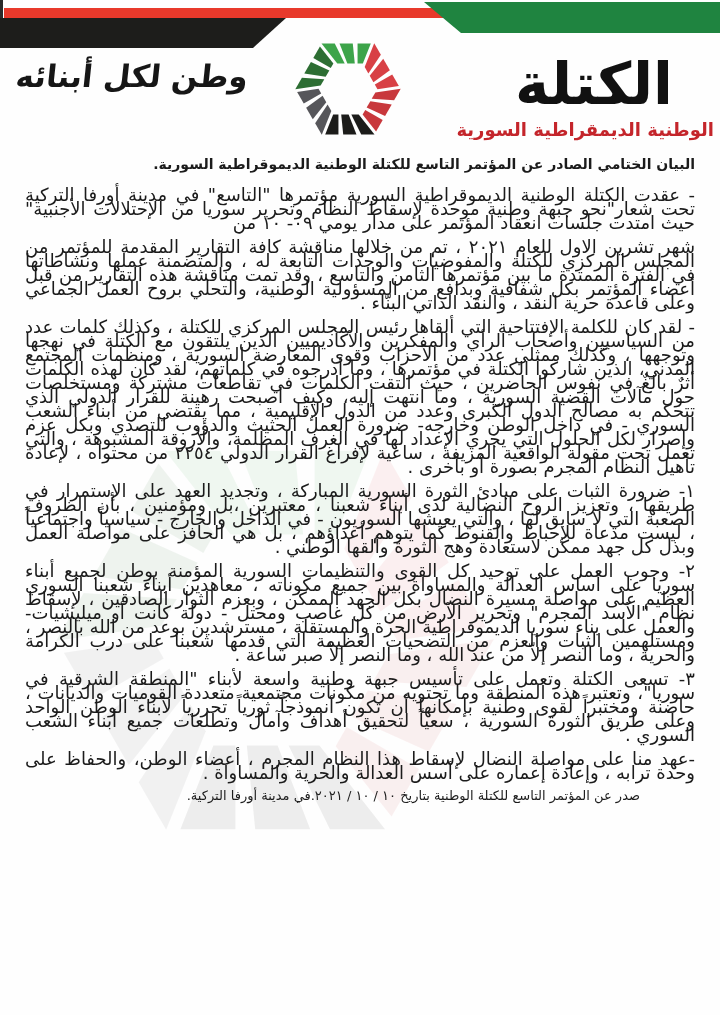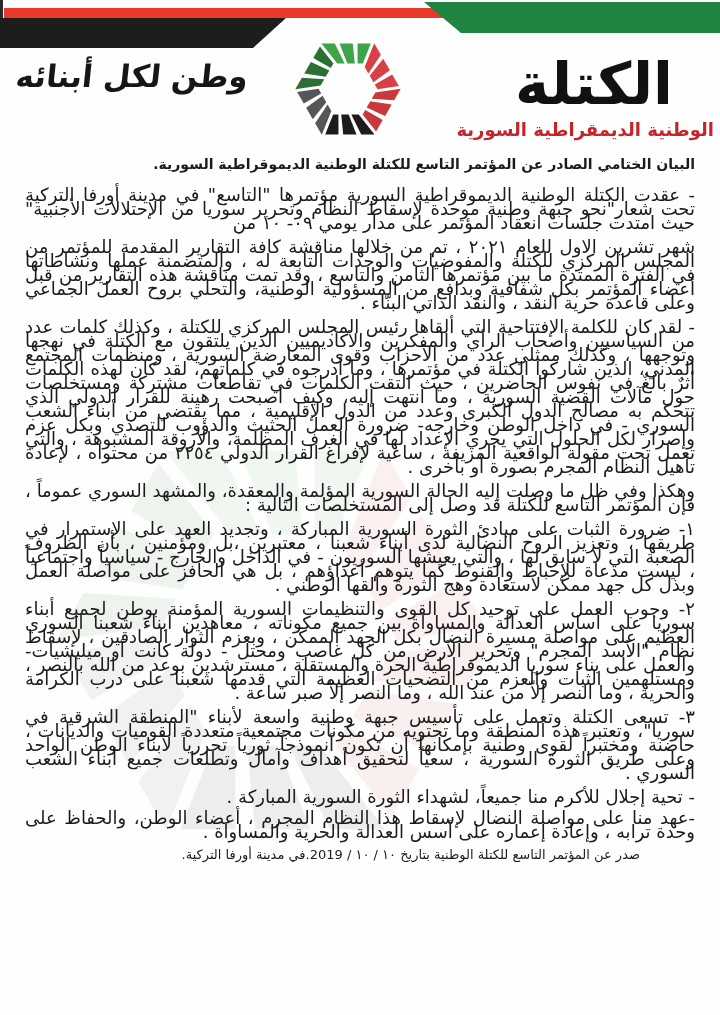--- a/index.html
+++ b/index.html
@@ -111,23 +111,21 @@
   <svg class="watermark" viewBox="-50 -50 100 100">
     <use href="#bloc-logo-shape"></use>
   </svg>
 
   <div class="doc">
     <div class="doc-title">البيان الختامي الصادر عن المؤتمر التاسع للكتلة الوطنية الديموقراطية السورية.</div>
 
     <p class="para gap">- عقدت الكتلة الوطنية الديموقراطية السورية مؤتمرها "التاسع" في مدينة أورفا التركية تحت شعار"نحو جبهة وطنية موحدة لإسقاط النظام وتحرير سوريا من الإحتلالات الأجنبية" حيث امتدت جلسات انعقاد المؤتمر على مدار يومي ٠٩- ١٠ من</p>
     <p class="para gap">شهر تشرين الاول للعام ٢٠٢١ ، تم من خلالها مناقشة كافة التقارير المقدمة للمؤتمر من المجلس المركزي للكتلة والمفوضيات والوحدات التابعة له ، والمتضمنة عملها ونشاطاتها في الفترة الممتدة ما بين مؤتمرها الثامن والتاسع ، وقد تمت مناقشة هذه التقارير من قبل أعضاء المؤتمر بكل شفافية وبدافع من المسؤولية الوطنية، والتحلي بروح العمل الجماعي وعلى قاعدة حرية النقد ، والنقد الذاتي البنّاء .</p>
     <p class="para gap">- لقد كان للكلمة الإفتتاحية التي ألقاها رئيس المجلس المركزي للكتلة ، وكذلك كلمات عدد من السياسيين وأصحاب الرأي والمفكرين والأكاديميين الذين يلتقون مع الكتلة في نهجها وتوجهها ، وكذلك ممثلي عدد من الأحزاب وقوى المعارضة السورية ، ومنظمات المجتمع المدني، الذين شاركوا الكتلة في مؤتمرها ، وما أدرجوه في كلماتهم، لقد كان لهذه الكلمات أثرٌ بالغٌ في نفوس الحاضرين ، حيث التقت الكلمات في تقاطعات مشتركة ومستخلصات حول مآلات القضية السورية ، وما انتهت إليه، وكيف أصبحت رهينة للقرار الدولي الذي تتحكم به مصالح الدول الكبرى وعدد من الدول الإقليمية ، مما يقتضي من أبناء الشعب السوري - في داخل الوطن وخارجه- ضرورة العمل الحثيث والدؤوب للتصدي وبكل عزم وإصرار لكل الحلول التي يجري الإعداد لها في الغرف المظلمة، والأروقة المشبوهة ، والتي تعمل تحت مقولة الواقعية المزيفة ،  ساعية لإفراغ القرار الدولي ٢٢٥٤ من محتواه ، لإعادة تأهيل النظام المجرم بصورة أو بأخرى .</p>
-    <p class="para gap">وهكذا وفي ظل ما وصلت إليه الحالة السورية المؤلمة والمعقدة، والمشهد السوري عموماً ، فإن المؤتمر التاسع للكتلة قد وصل إلى المستخلصات التالية :</p>
     <p class="para gap">١- ضرورة الثبات على مبادئ الثورة السورية المباركة ، وتجديد العهد على الإستمرار في طريقها ، وتعزيز الروح النضالية لدى أبناء شعبنا ، معتبرين ،بل ومؤمنين ، بأن الظروف الصعبة التي لا سابق لها ، والتي يعيشها السوريون - في الداخل والخارج - سياسياً واجتماعياً ، ليست مدعاة للإحباط والقنوط كما يتوهم أعداؤهم ، بل هي الحافز على مواصلة العمل وبذل كل جهد ممكن لاستعادة وهج الثورة وألقها الوطني .</p>
     <p class="para gap">٢- وجوب العمل على توحيد كل القوى والتنظيمات السورية المؤمنة بوطن لجميع أبناء سوريا على أساس العدالة والمساواة بين جميع مكوناته ، معاهدين أبناء شعبنا السوري العظيم على مواصلة مسيرة النضال بكل الجهد الممكن ، وبعزم الثوار الصادقين ، لإسقاط نظام "الأسد المجرم" وتحرير الأرض من كل غاصب ومحتل - دولة كانت أو ميليشيات- والعمل على بناء سوريا الديموقراطية الحرة والمستقلة ، مسترشدين بوعد من الله بالنصر ، ومستلهمين الثبات والعزم من التضحيات العظيمة التي قدمها شعبنا على درب الكرامة والحرية ، وما النصر إلاّ من عند الله ، وما النصر إلاّ صبر ساعة .</p>
     <p class="para gap">٣- تسعى الكتلة وتعمل على تأسيس جبهة وطنية واسعة لأبناء "المنطقة الشرقية في سوريا"، وتعتبر هذه المنطقة وما تحتويه من مكونات مجتمعية متعددة القوميات والديانات ، حاضنة ومختبراً لقوى وطنية بإمكانها أن تكون أنموذجاً ثورياً تحررياً لأبناء الوطن الواحد وعلى طريق الثورة السورية ، سعياً لتحقيق  أهداف وآمال وتطلعات جميع أبناء الشعب السوري .</p>
-    <p class="para">- تحية إجلال للأكرم منا جميعاً، لشهداء الثورة السورية المباركة .</p>
     <p class="para">-عهد منا على مواصلة النضال لإسقاط هذا النظام المجرم ، أعضاء الوطن، والحفاظ على وحدة ترابه ، وإعادة إعماره على أسس العدالة والحرية والمساواة .</p>
 
-    <p class="closing">صدر عن المؤتمر التاسع للكتلة الوطنية بتاريخ ١٠ / ١٠ / 2019.في مدينة أورفا التركية.</p>
+    <p class="closing">صدر عن المؤتمر التاسع للكتلة الوطنية بتاريخ ١٠ / ١٠ / ٢٠٢١.في مدينة أورفا التركية.</p>
   </div>
 
 </div>
 
 </body></html>

